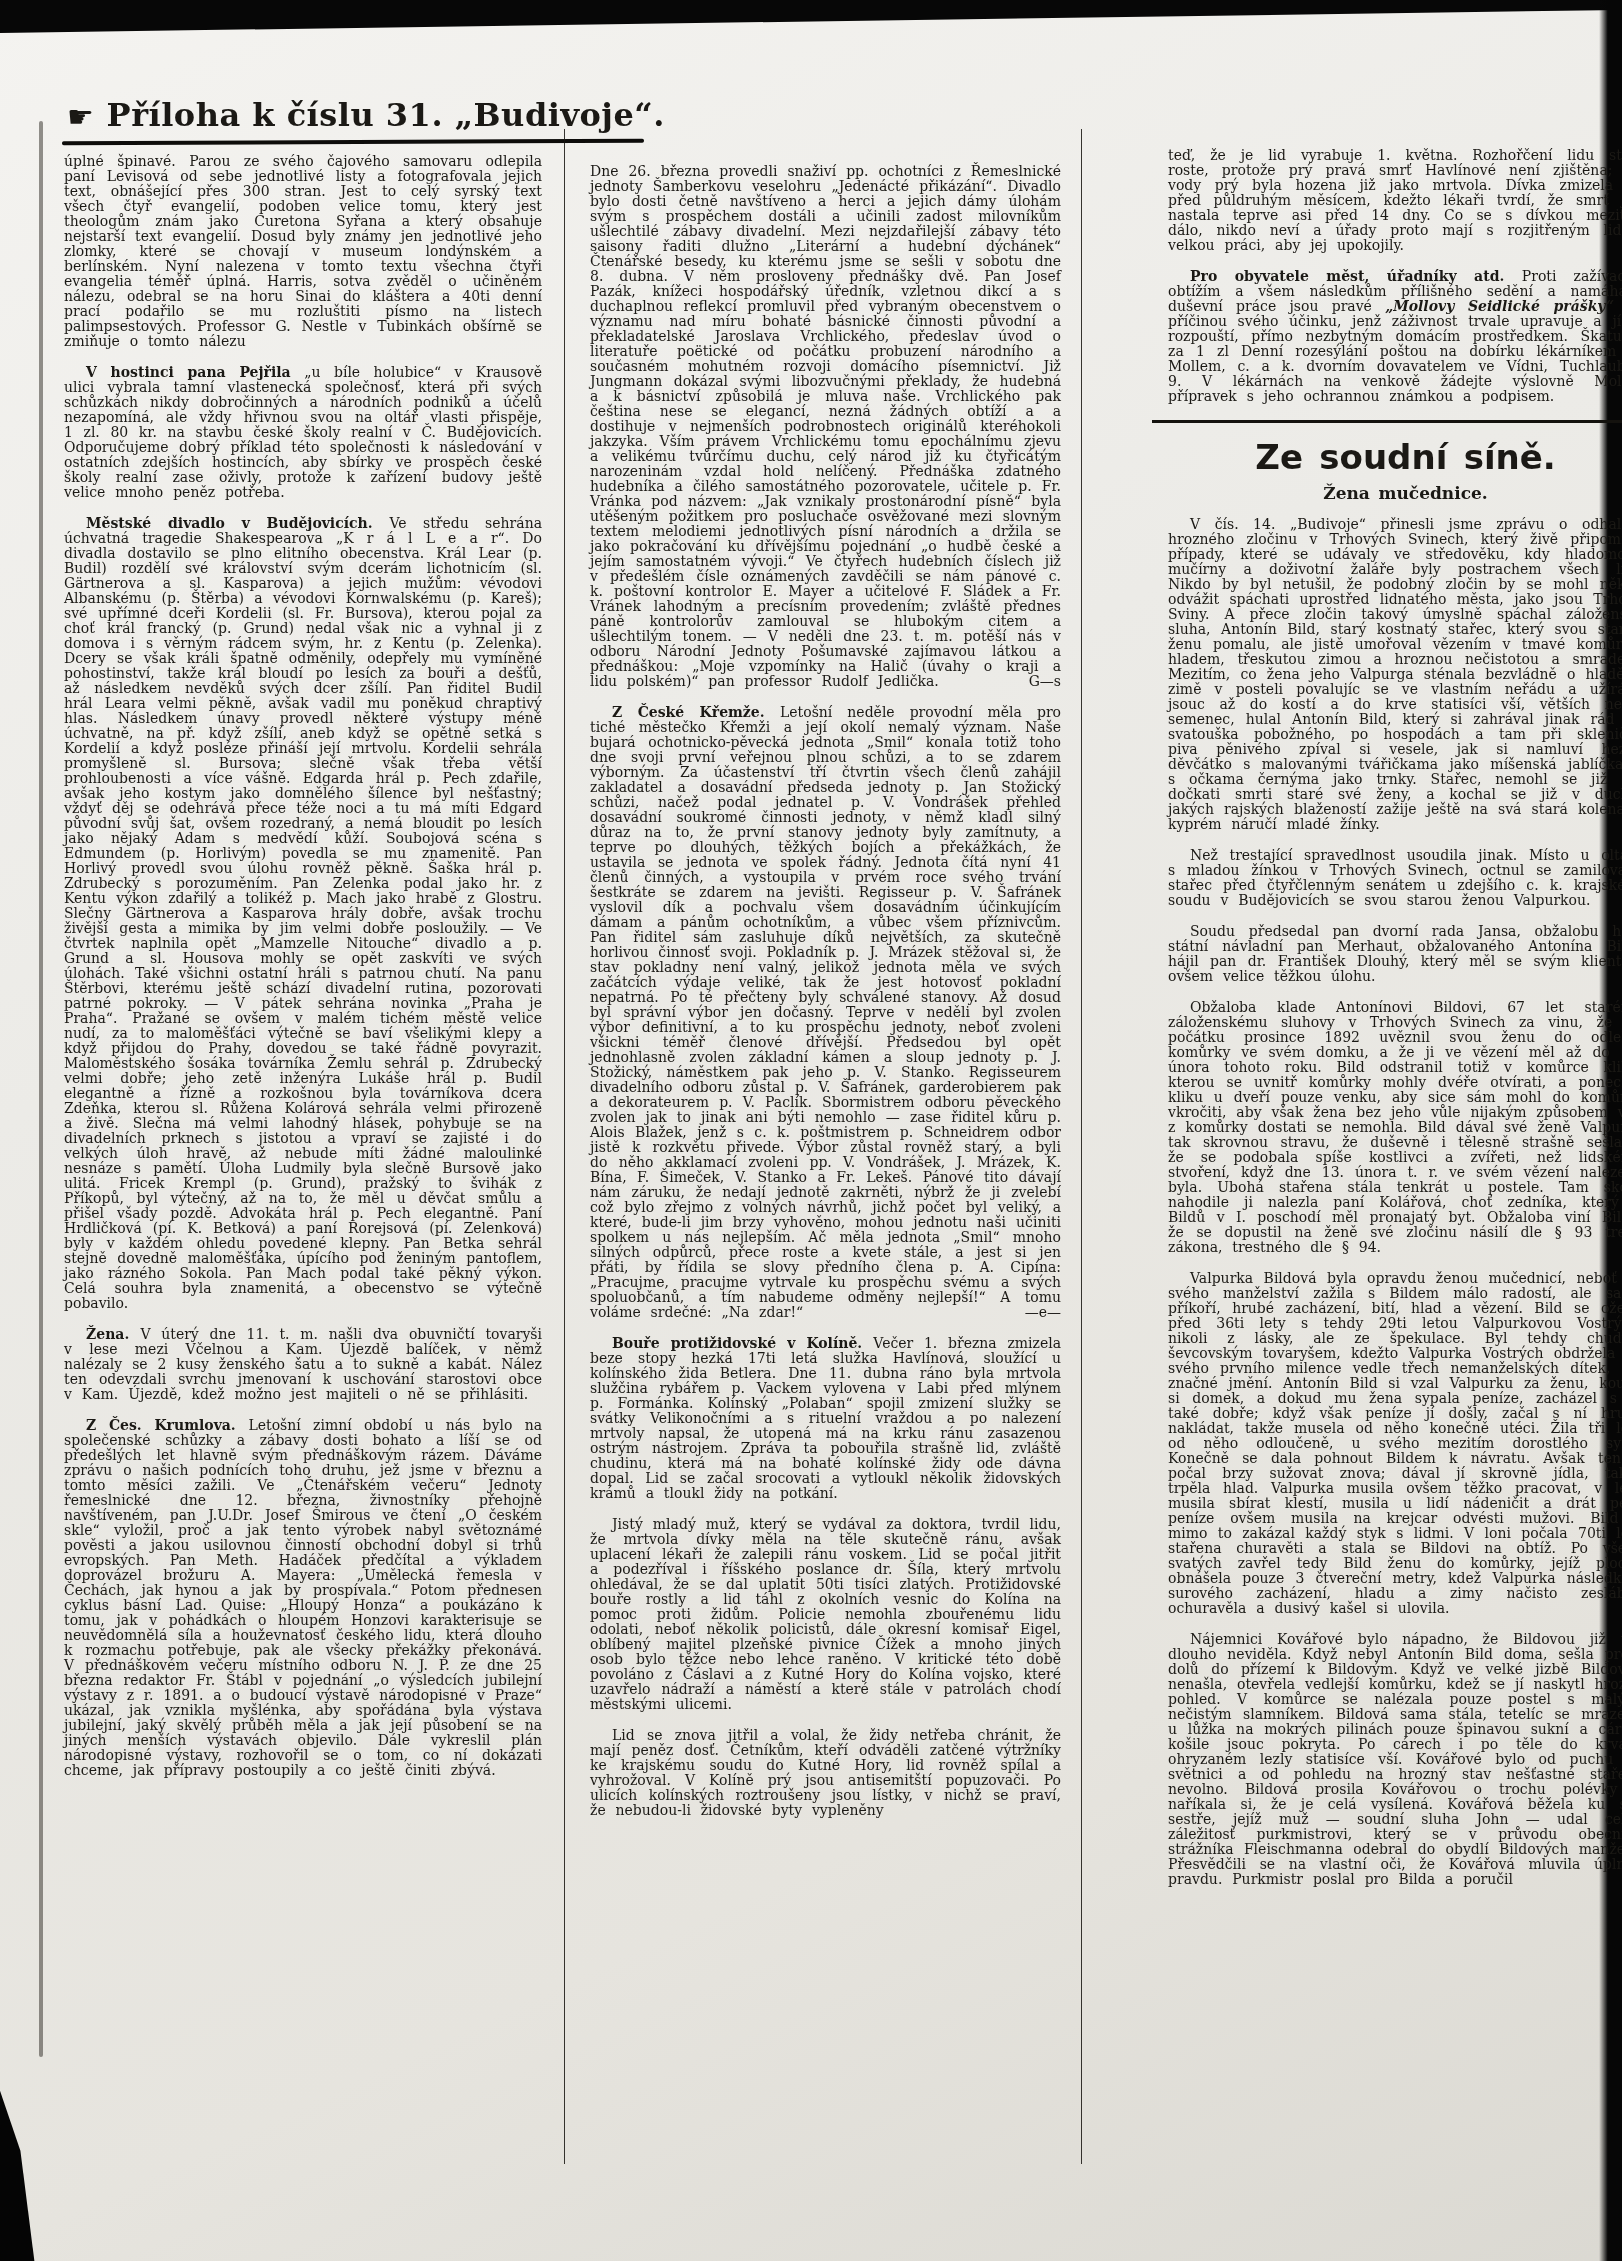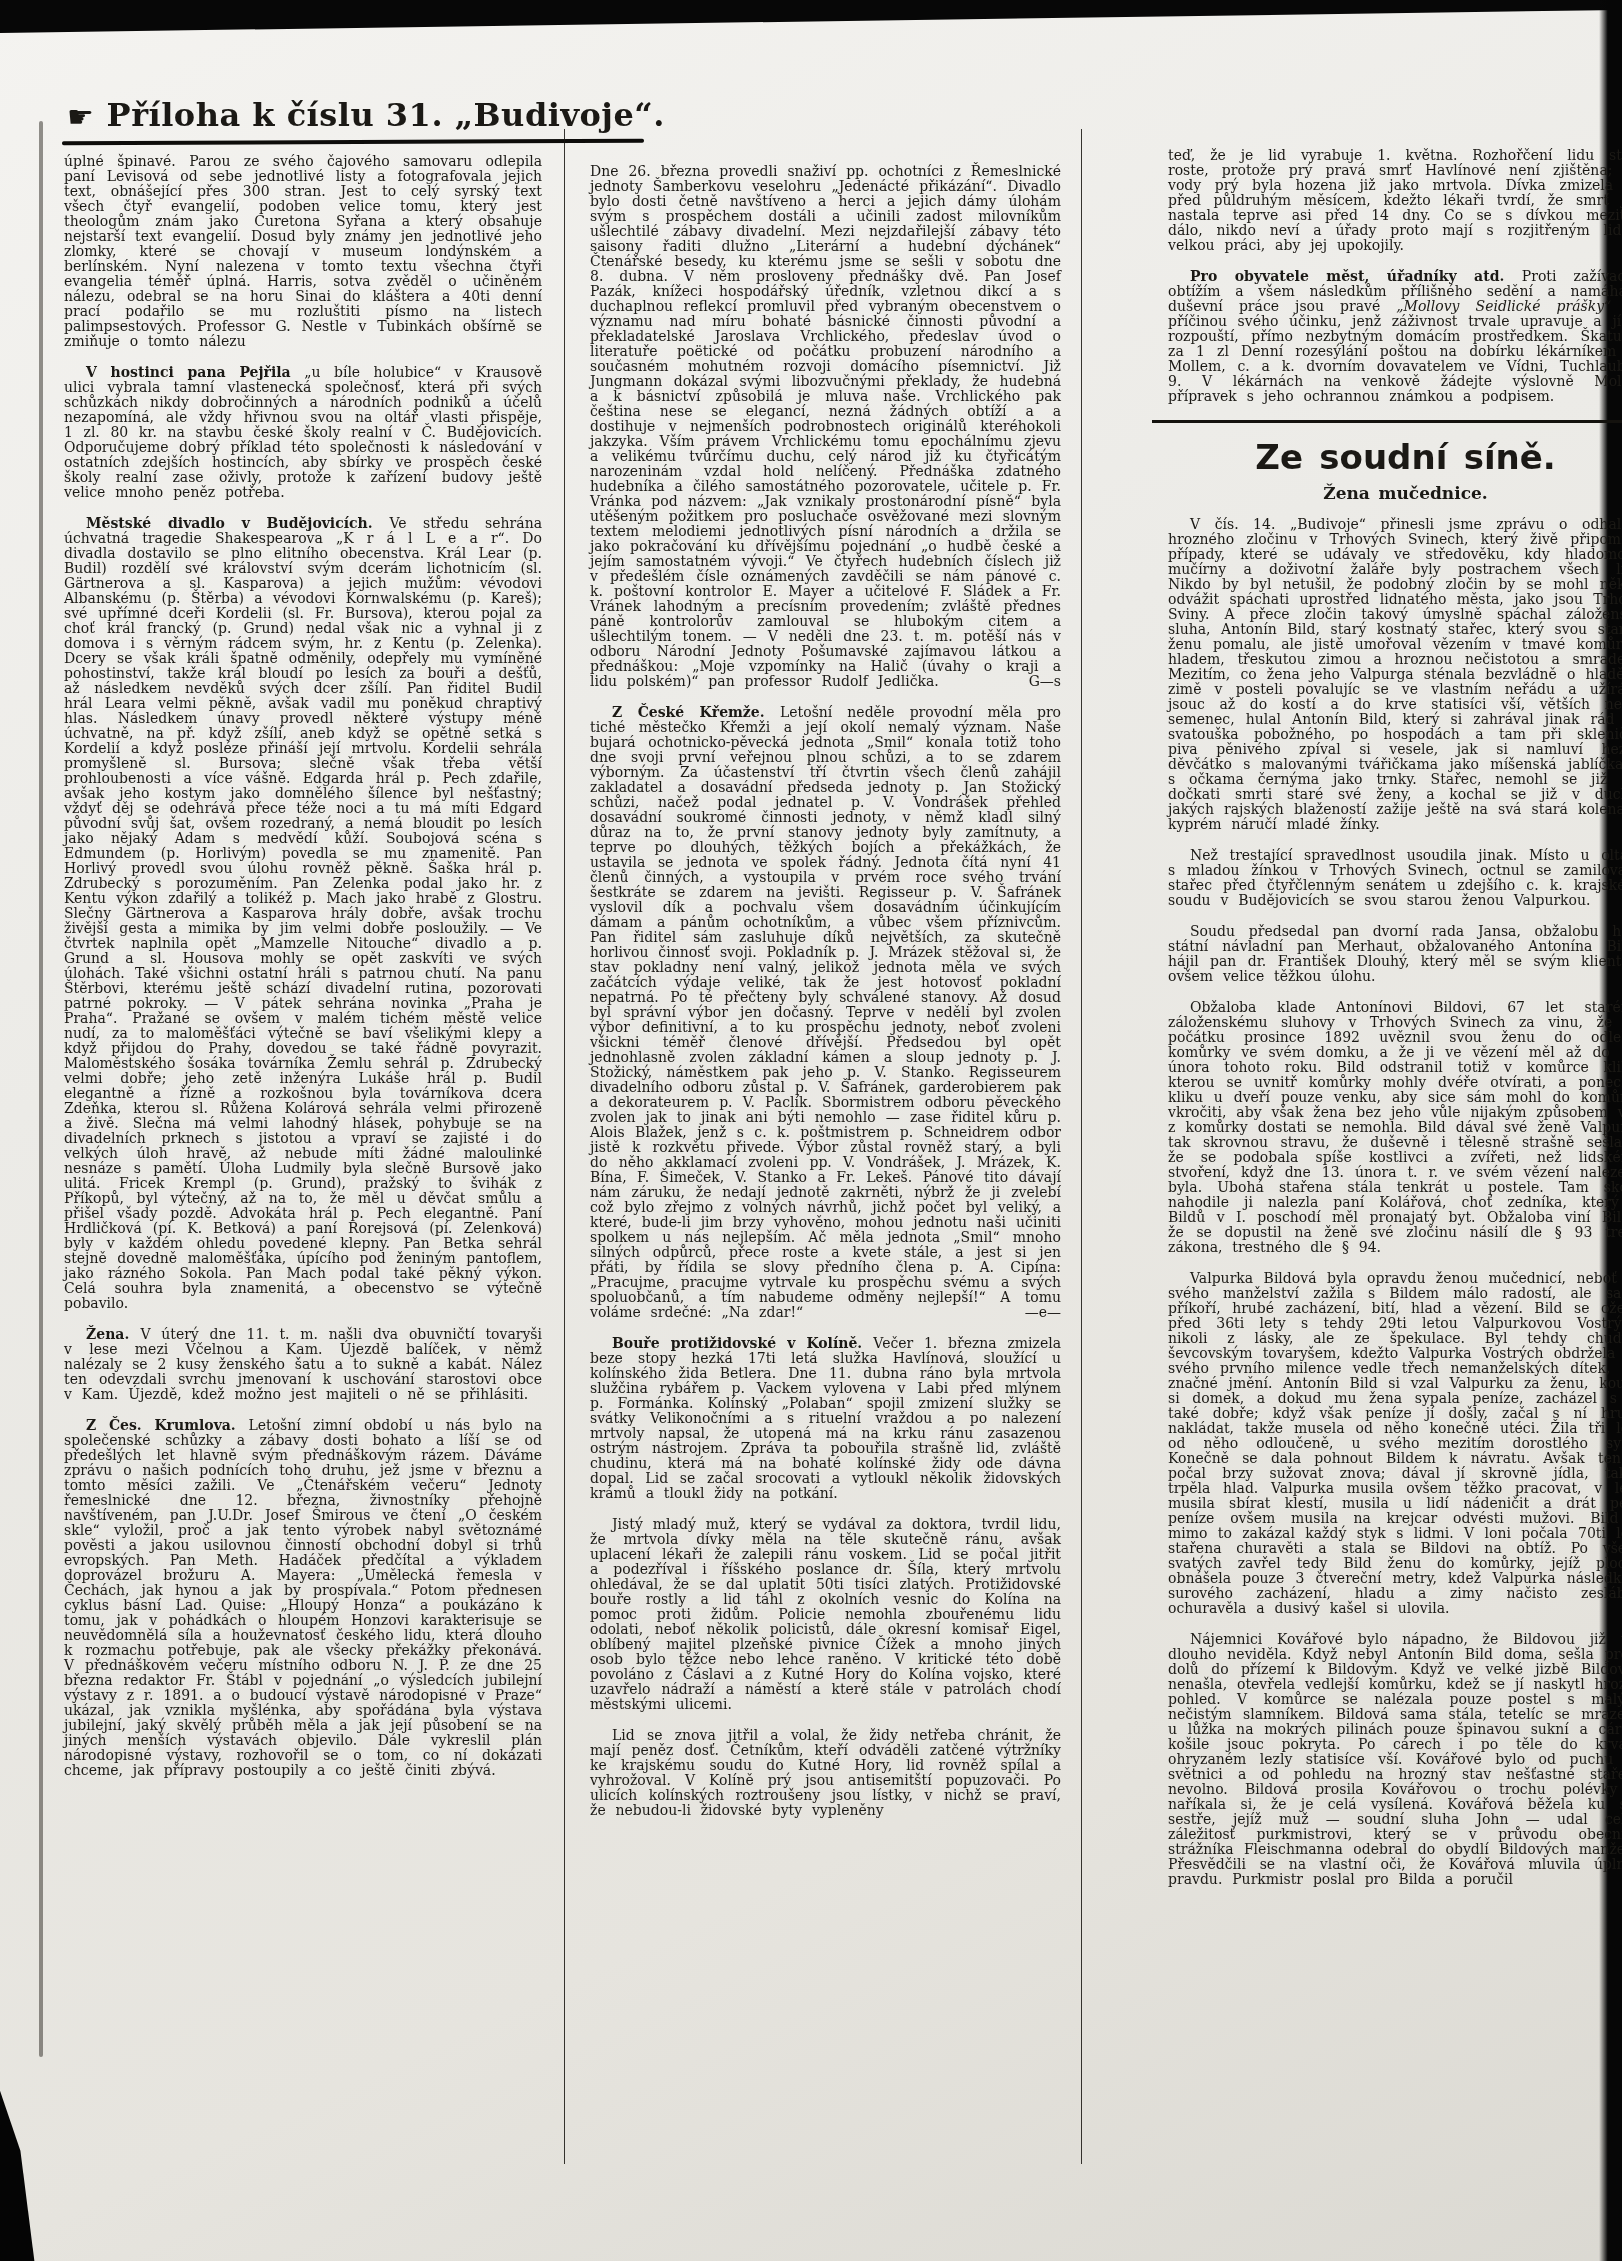--- a/index.html
+++ b/index.html
@@ -35,21 +35,21 @@
   #col-1{left:574px;top:148px;width:503px;}
   #col-2{left:1152px;top:132px;width:507px;}
   .vrule{position:absolute;top:129px;width:1.4px;height:2035px;background:#15130e;opacity:.85;}
   .vrule-1{left:564px;}
   .vrule-2{left:1081px;}
 
   p{margin:16px;}
   p.indent{text-indent:22px;}
   .lead{font-weight:bold;}
   .sig{float:right;font-weight:normal;}
-  i{font-style:italic;}
+  i{font-style:italic;font-weight:bold;}
 
   .section-rule{height:3.2px;background:#14120e;margin:13.6px auto 2.7px;width:100%;}
   .section-heading{font-family:"DejaVu Sans","Liberation Sans",sans-serif;font-weight:bold;
     font-size:34px;line-height:1.1;text-align:center;text-indent:0;margin:15.4px 0 3.6px;word-spacing:4.5px;}
   .section-subheading{font-weight:bold;font-size:17px;text-align:center;text-indent:0;
     margin:10px 0 11.8px;word-spacing:2.7px;}
 </style>
 </head>
 <body>
 

